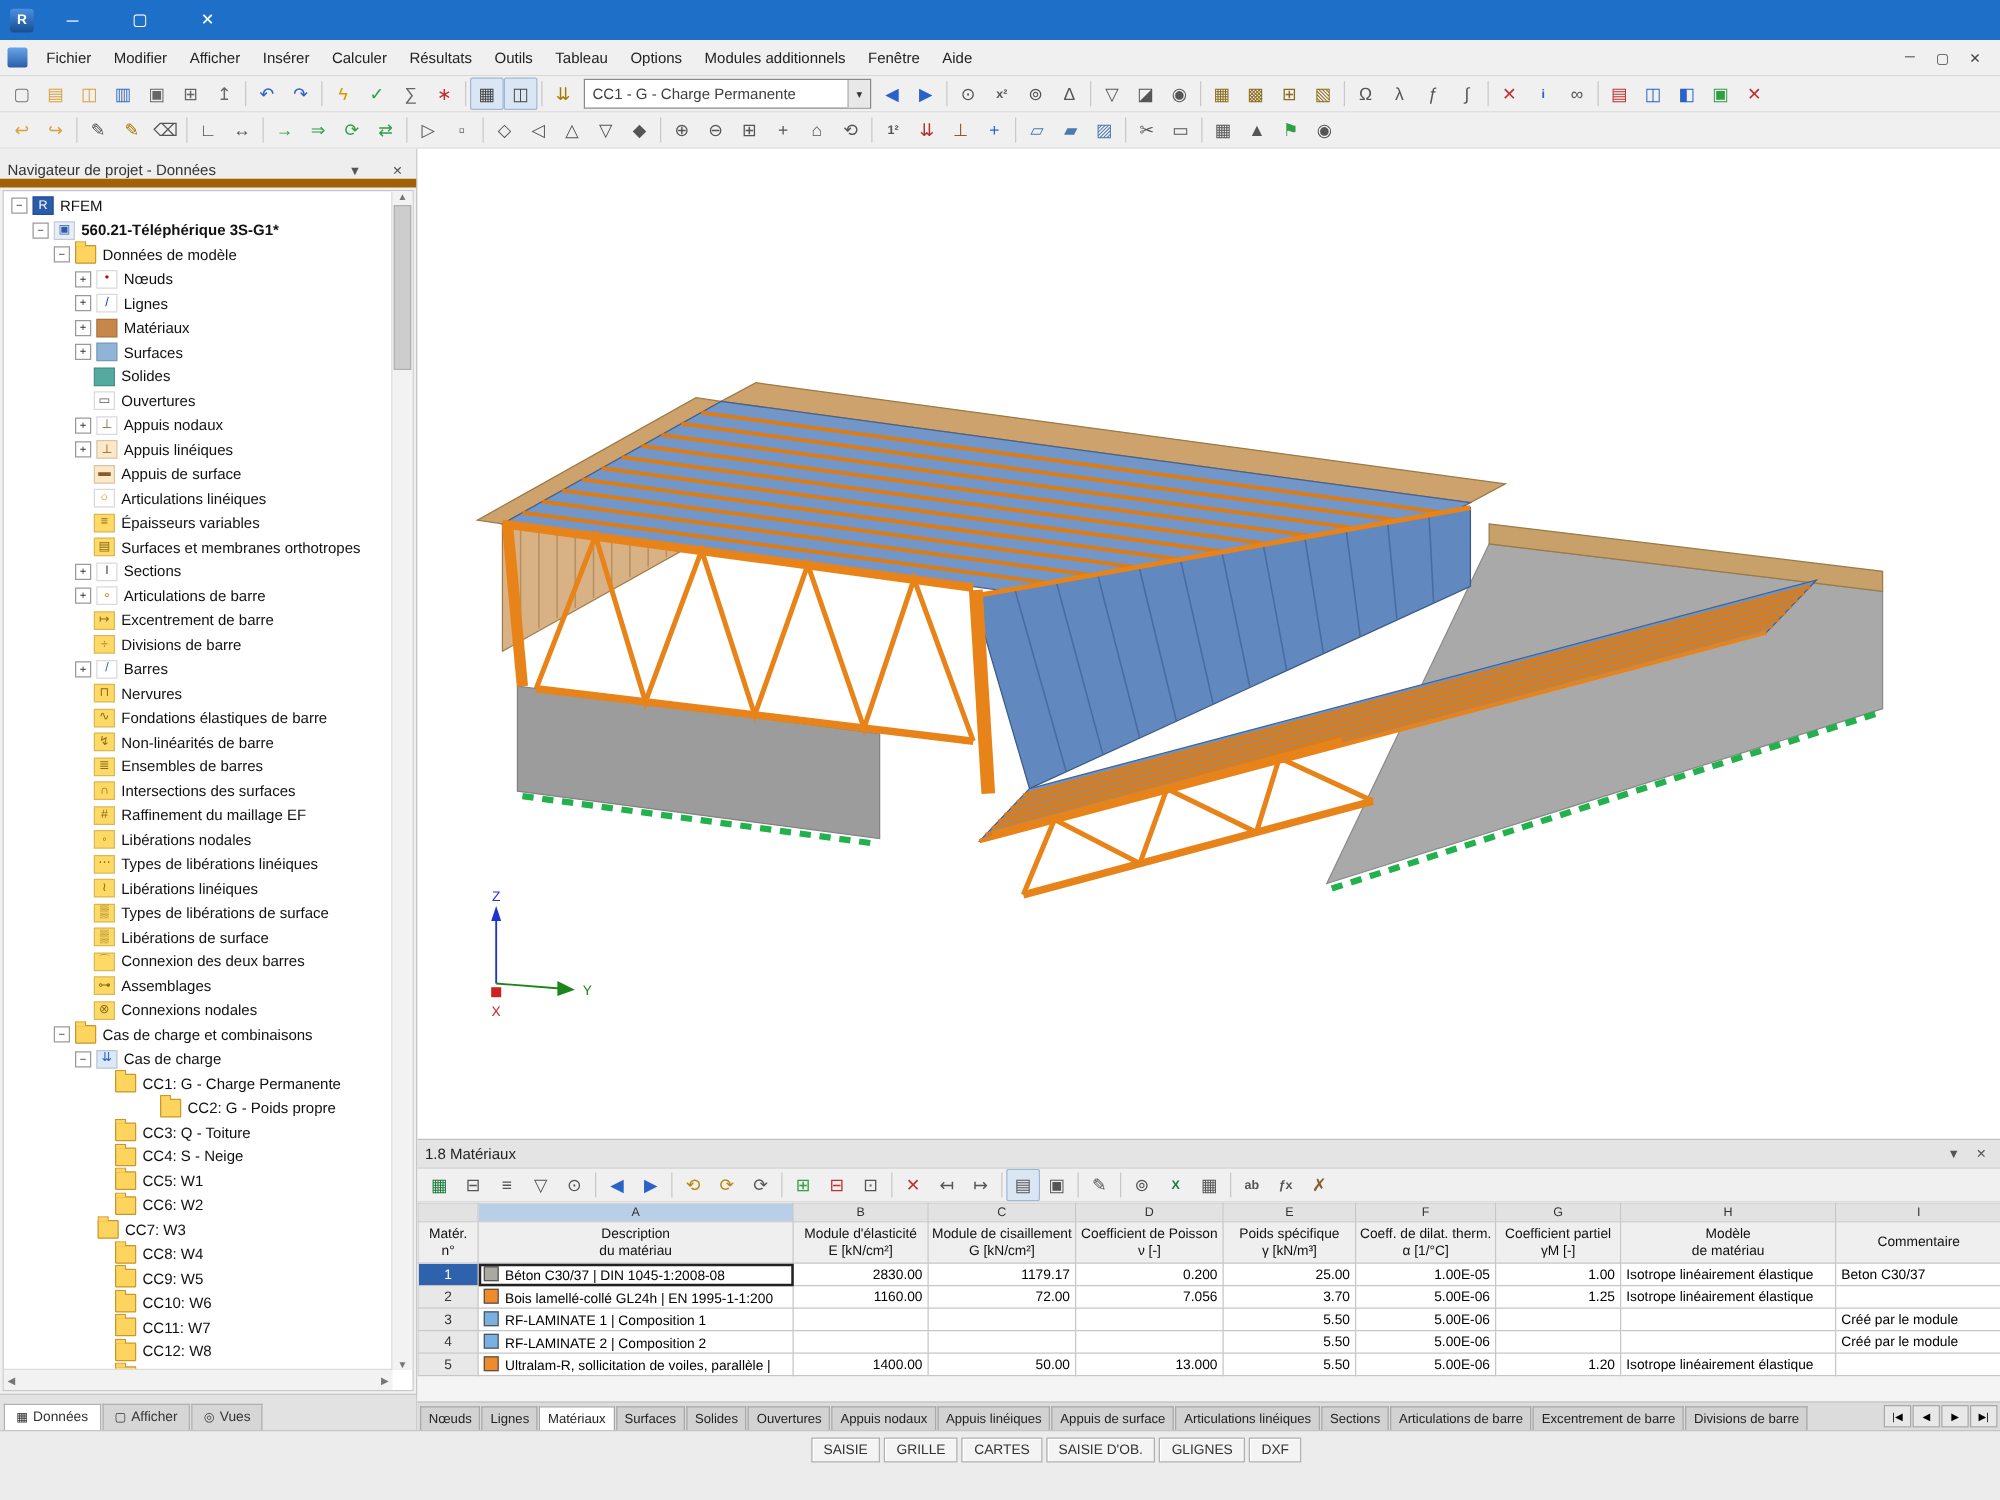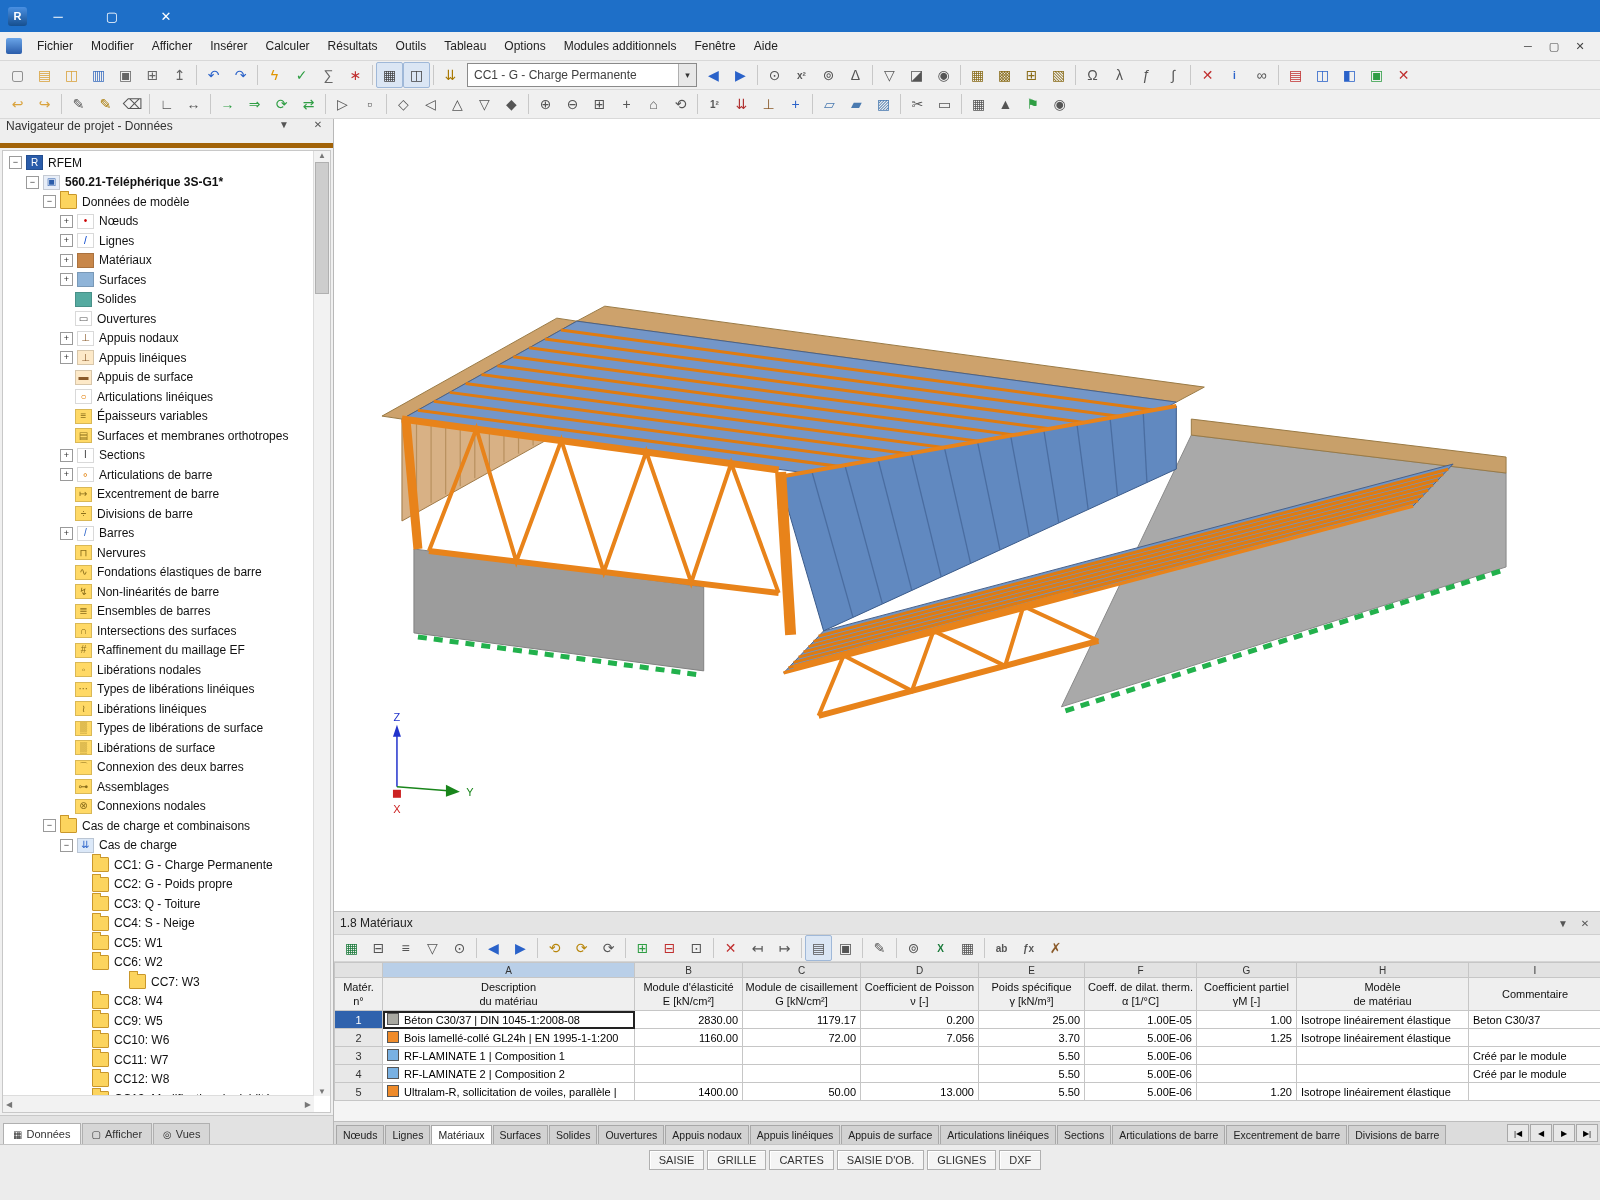--- a/index.html
+++ b/index.html
@@ -21,21 +21,21 @@
   .tb-btn{width:25px;height:24px;display:inline-flex;align-items:center;justify-content:center;font-size:14px;border:1px solid transparent;border-radius:2px;flex:0 0 auto}
   .tb-btn.pressed{background:#dbe6f4;border-color:#9fb8d8}
   .tb-btn.small-txt{font-size:10px;font-weight:bold}
   .tb-sep{width:1px;height:20px;background:#c8c8c8;margin:0 3px;flex:0 0 auto}
   .tb-combo{display:inline-flex;align-items:center;height:22px;border:1px solid #8a8a8a;background:#fff;width:228px;margin:0 3px;flex:0 0 auto}
   .tb-combo-text{flex:1;padding:0 6px;font-size:12px;white-space:nowrap;overflow:hidden;color:#404040}
   .tb-combo-btn{width:17px;height:100%;background:#e8e8e8;border-left:1px solid #b0b0b0;display:inline-flex;align-items:center;justify-content:center;font-size:9px;color:#333}
   
   .content{flex:1;display:flex;min-height:0}
   .navigator{flex:0 0 333px;display:flex;flex-direction:column;border-right:1px solid #b8b8b8;background:#f0f0f0;min-height:0}
-  .nav-header{flex:0 0 24px;display:flex;align-items:flex-start;padding:0 6px;font-size:12px;color:#333;background:#eeeeee;border-bottom:5px solid #a16207;gap:16px}
+  .nav-header{flex:0 0 24px;display:flex;align-items:flex-end;padding:0 6px;font-size:12px;color:#333;background:#eeeeee;border-bottom:7px solid #a16207;gap:16px}
   .nav-header .spacer{flex:1}
   .nav-hdr-btn{width:18px;text-align:center;color:#555;font-size:10px}
   .tree-wrap{flex:1;position:relative;background:#fff;border:1px solid #c8c8c8;margin:2px;min-height:0;overflow:hidden}
   .tree{position:absolute;top:0;left:0;right:16px;bottom:16px;overflow:hidden;padding-top:2px}
   .tree-row{display:flex;align-items:center;height:19.5px;white-space:nowrap;font-size:12px;color:#111}
   .expander{width:11px;height:11px;border:1px solid #9a9a9a;background:#fff;display:inline-flex;align-items:center;justify-content:center;font-size:9px;line-height:1;margin-right:4px;color:#333;flex:0 0 auto}
   .expander-spacer{width:15px;flex:0 0 auto}
   .ticon{width:15px;height:13px;margin-right:5px;display:inline-flex;align-items:center;justify-content:center;font-size:10px;line-height:1;border:1px solid rgba(0,0,0,.15);flex:0 0 auto}
   .ticon.folder{background:#fcd45e;border:1px solid #c9972b;position:relative;border-radius:1px}
   .ticon.folder::before{content:"";position:absolute;top:-4px;left:-1px;width:7px;height:3px;background:#fcd45e;border:1px solid #c9972b;border-bottom:none;border-radius:1px 1px 0 0}
@@ -405,21 +405,21 @@
             <div class="tree-row" style="padding-left: 57px;">
               <span class="expander">−</span>
               <span class="ticon" style="background: rgb(219, 232, 248); color: rgb(42, 98, 201);">⇊</span>
               <span class="tlabel">Cas de charge</span>
             </div>
             <div class="tree-row" style="padding-left: 74px;">
               <span class="expander-spacer"></span>
               <span class="ticon folder"></span>
               <span class="tlabel">CC1: G - Charge Permanente</span>
             </div>
-            <div class="tree-row" style="padding-left: 74px;">
+            <div class="tree-row" style="padding-left: 74px; margin-left: 36px;">
               <span class="expander-spacer"></span>
               <span class="ticon folder"></span>
               <span class="tlabel">CC2: G - Poids propre</span>
             </div>
             <div class="tree-row" style="padding-left: 74px;">
               <span class="expander-spacer"></span>
               <span class="ticon folder"></span>
               <span class="tlabel">CC3: Q - Toiture</span>
             </div>
             <div class="tree-row" style="padding-left: 74px;">
@@ -430,21 +430,21 @@
             <div class="tree-row" style="padding-left: 74px;">
               <span class="expander-spacer"></span>
               <span class="ticon folder"></span>
               <span class="tlabel">CC5: W1</span>
             </div>
             <div class="tree-row" style="padding-left: 74px;">
               <span class="expander-spacer"></span>
               <span class="ticon folder"></span>
               <span class="tlabel">CC6: W2</span>
             </div>
-            <div class="tree-row" style="padding-left: 111px;">
+            <div class="tree-row" style="padding-left: 60px;">
               <span class="expander-spacer"></span>
               <span class="ticon folder"></span>
               <span class="tlabel">CC7: W3</span>
             </div>
             <div class="tree-row" style="padding-left: 74px;">
               <span class="expander-spacer"></span>
               <span class="ticon folder"></span>
               <span class="tlabel">CC8: W4</span>
             </div>
             <div class="tree-row" style="padding-left: 74px;">

